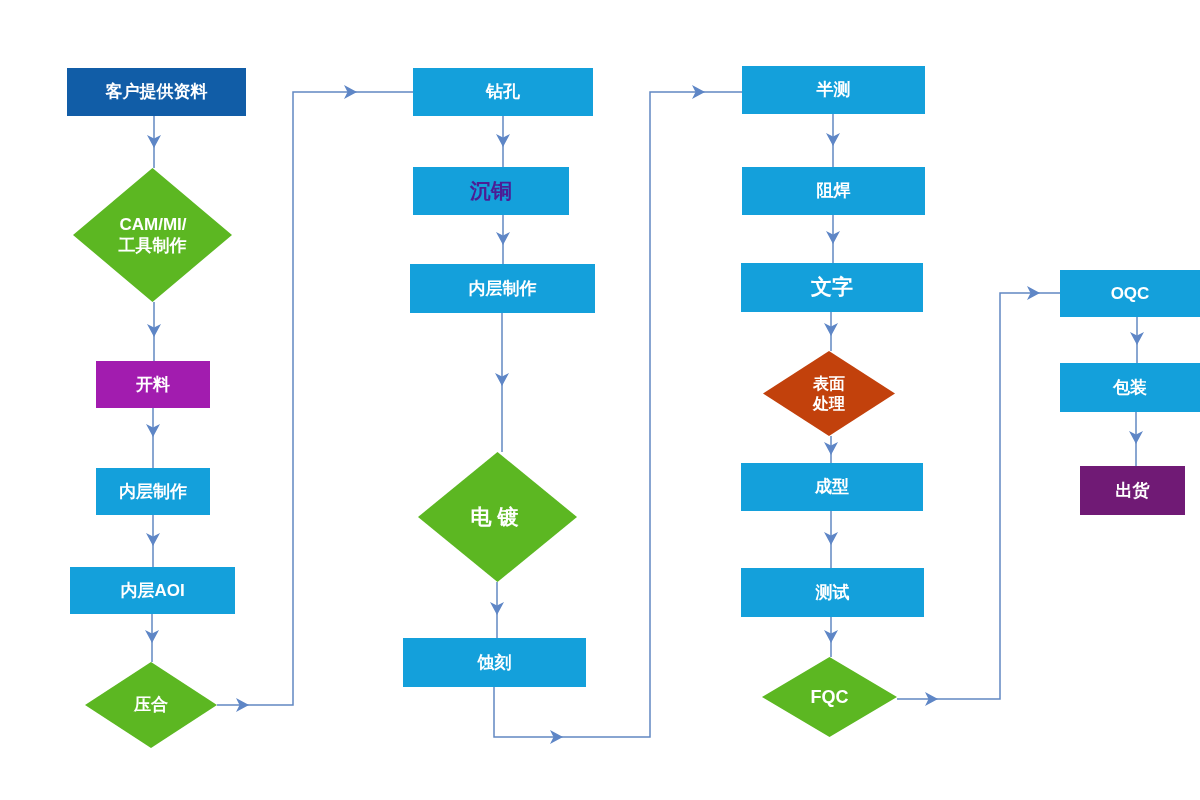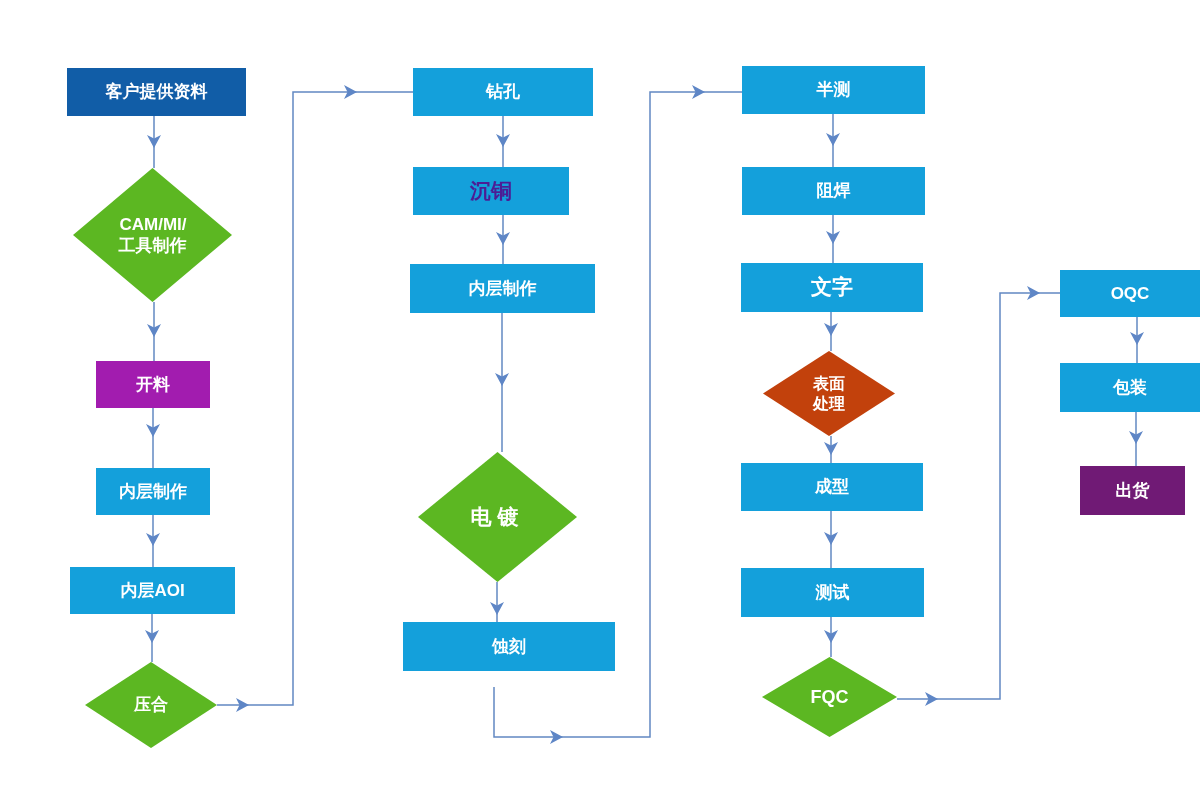--- a/index.html
+++ b/index.html
@@ -75,21 +75,21 @@
     <div class="node diamond" style="left: 73px; top: 168px; width: 159px; height: 134px; font-size: 17px; background: rgb(92, 183, 34); color: rgb(255, 255, 255);"><span>CAM/MI/
 工具制作</span></div>
     <div class="node rect" style="left: 96px; top: 361px; width: 114px; height: 47px; font-size: 17px; background: #a21caf; color: rgb(255, 255, 255);"><span>开料</span></div>
     <div class="node rect" style="left: 96px; top: 468px; width: 114px; height: 47px; font-size: 17px; background: rgb(20, 160, 219); color: rgb(255, 255, 255);"><span>内层制作</span></div>
     <div class="node rect" style="left: 70px; top: 567px; width: 165px; height: 47px; font-size: 17px; background: rgb(20, 160, 219); color: rgb(255, 255, 255);"><span>内层AOI</span></div>
     <div class="node diamond" style="left: 85px; top: 662px; width: 132px; height: 86px; font-size: 17px; background: rgb(92, 183, 34); color: rgb(255, 255, 255);"><span>压合</span></div>
     <div class="node rect" style="left: 413px; top: 68px; width: 180px; height: 48px; font-size: 17px; background: rgb(20, 160, 219); color: rgb(255, 255, 255);"><span>钻孔</span></div>
     <div class="node rect" style="left: 413px; top: 167px; width: 156px; height: 48px; font-size: 21px; background: rgb(20, 160, 219); color: #4c1d95;"><span>沉铜</span></div>
     <div class="node rect" style="left: 410px; top: 264px; width: 185px; height: 49px; font-size: 17px; background: rgb(20, 160, 219); color: rgb(255, 255, 255);"><span>内层制作</span></div>
     <div class="node diamond" style="left: 418px; top: 452px; width: 159px; height: 130px; font-size: 21px; background: rgb(92, 183, 34); color: rgb(255, 255, 255); letter-spacing: 6px;"><span>电镀</span></div>
-    <div class="node rect" style="left: 403px; top: 622px; width: 212px; height: 49px; font-size: 17px; background: rgb(20, 160, 219); color: rgb(255, 255, 255);"><span>蚀刻</span></div>
+    <div class="node rect" style="left: 403px; top: 638px; width: 183px; height: 49px; font-size: 17px; background: rgb(20, 160, 219); color: rgb(255, 255, 255);"><span>蚀刻</span></div>
     <div class="node rect" style="left: 742px; top: 66px; width: 183px; height: 48px; font-size: 17px; background: rgb(20, 160, 219); color: rgb(255, 255, 255);"><span>半测</span></div>
     <div class="node rect" style="left: 742px; top: 167px; width: 183px; height: 48px; font-size: 17px; background: rgb(20, 160, 219); color: rgb(255, 255, 255);"><span>阻焊</span></div>
     <div class="node rect" style="left: 741px; top: 263px; width: 182px; height: 49px; font-size: 21px; background: rgb(20, 160, 219); color: rgb(255, 255, 255);"><span>文字</span></div>
     <div class="node diamond" style="left: 763px; top: 351px; width: 132px; height: 85px; font-size: 16px; background: #c2410c; color: rgb(255, 255, 255);"><span>表面
 处理</span></div>
     <div class="node rect" style="left: 741px; top: 463px; width: 182px; height: 48px; font-size: 17px; background: rgb(20, 160, 219); color: rgb(255, 255, 255);"><span>成型</span></div>
     <div class="node rect" style="left: 741px; top: 568px; width: 183px; height: 49px; font-size: 17px; background: rgb(20, 160, 219); color: rgb(255, 255, 255);"><span>测试</span></div>
     <div class="node diamond" style="left: 762px; top: 657px; width: 135px; height: 80px; font-size: 18px; background: rgb(92, 183, 34); color: rgb(255, 255, 255);"><span>FQC</span></div>
     <div class="node rect" style="left: 1060px; top: 270px; width: 140px; height: 47px; font-size: 17px; background: rgb(20, 160, 219); color: rgb(255, 255, 255);"><span>OQC</span></div>
     <div class="node rect" style="left: 1060px; top: 363px; width: 140px; height: 49px; font-size: 17px; background: rgb(20, 160, 219); color: rgb(255, 255, 255);"><span>包装</span></div>

